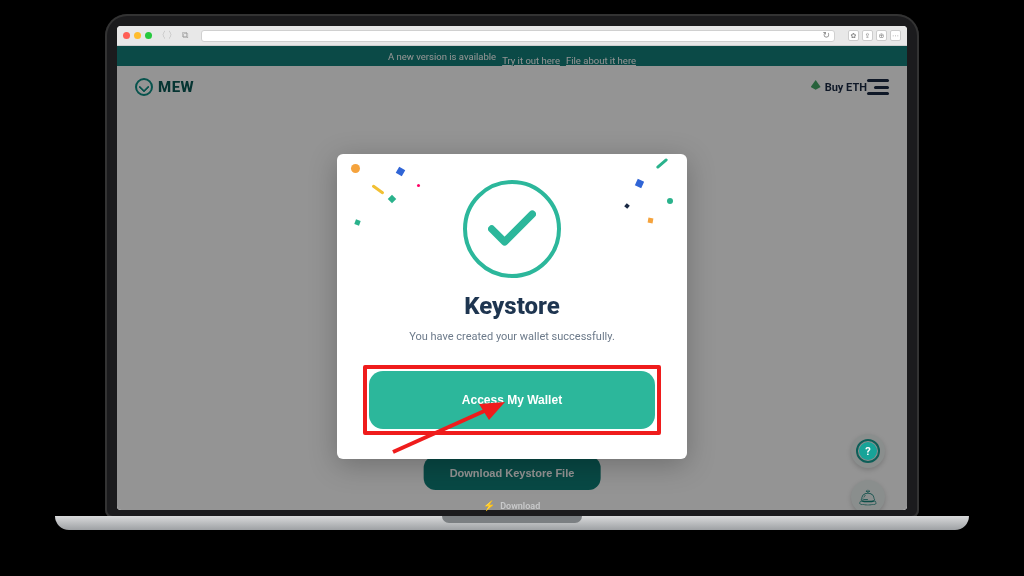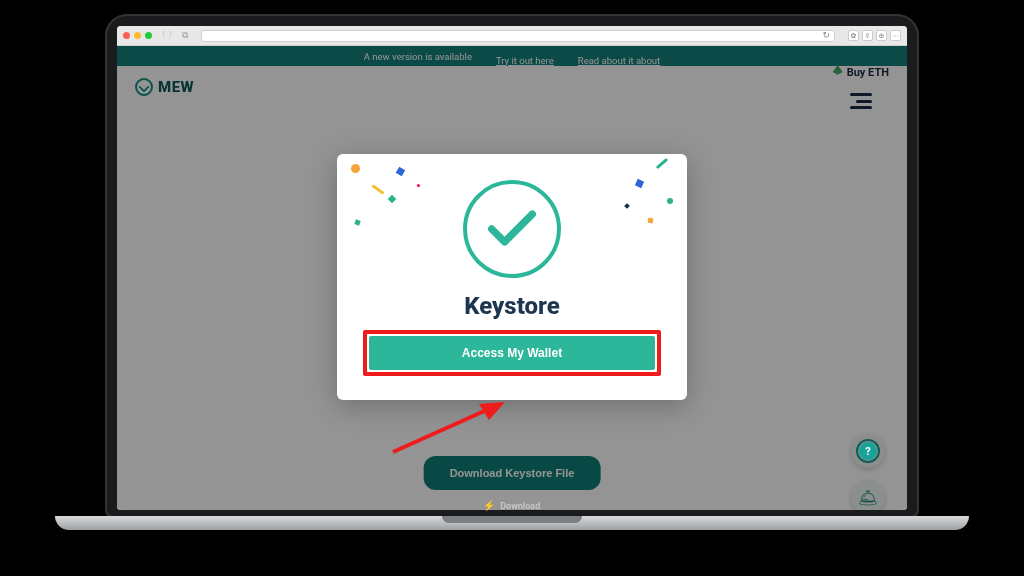--- a/index.html
+++ b/index.html
@@ -91,21 +91,21 @@
   }
   
   .announce {
     height:20px;
     background:#14807a;
     color:#fff;
     font-size:9.5px;
     display:flex;
     align-items:center;
     justify-content:center;
-    gap:24px;
+    gap:6px;
   }
   .announce a { color:#fff; text-decoration:underline;margin-top:8px; }
   
   .header {
     height:42px;
     display:flex;
     align-items:center;
     justify-content:space-between;
     padding:4px 18px;
   }
@@ -121,21 +121,21 @@
     border:2.5px solid #0d9086;
     position:relative;
   }
   .logo-icon::after{
     content:""; position:absolute; left:3px; top:3px;
     width:6px; height:6px; border:2px solid #0d9086;
     border-top:none; border-left:none;
     transform:rotate(45deg);
     border-radius:1px;
   }
-  .header-right{ display:flex; align-items:center; gap:14px;flex-direction:column;}
+  .header-right{ display:flex; align-items:center; }
   .buy-eth{
     display:flex; align-items:center; gap:4px;
     font-size:11px; font-weight:700; color:#1a2a44;
   }
   .eth-icon{ width:10px; height:14px; background:#4a6; clip-path: polygon(50% 0,100% 50%,50% 70%,0 50%); position:relative;}
   .eth-icon::after{content:"";position:absolute;left:0;top:9px;width:10px;height:6px;background:#4a6;clip-path:polygon(50% 40%,100% 0,50% 100%,0 0);}
   .hamburger{ width:22px; display:flex; flex-direction:column; gap:3.5px;}
   .hamburger span{ height:3px; background:#1a2a44; border-radius:2px;}
   .hamburger span:nth-child(1){width:100%;}
   .hamburger span:nth-child(2){width:70%; align-self:flex-end;}
@@ -236,24 +236,24 @@
     border:4px solid #ef1c1c;
     border-radius:2px;
     padding:2px;
   }
   .access-btn{
     display:block;
     width:100%;
     background:#2cb79b;
     color:#fff;
     border:none;
-    padding:10px 0;
+    padding:22px 0;
     font-size:12px;
     font-weight:600;
-    border-radius:2px;
+    border-radius:14px;
     cursor:pointer;
   }
   
   .arrow{
     position:absolute;
     left:270px;
     top:352px;
     width:120px; height:60px;
     pointer-events:none;
   }
@@ -282,21 +282,21 @@
         <span>⊕</span>
         <span>⋯</span>
       </div>
     </div>
 
     <div class="page">
 
       <div class="announce">
         <span>A new version is available</span>
         <a>Try it out here</a>
-        <a>Read about it about</a>
+        <a>File about it here</a>
       </div>
 
       <div class="header">
         <div class="logo">
           <span class="logo-icon"></span>
           <span>MEW</span>
         </div>
         <div class="header-right">
           <div class="buy-eth">
             <span class="eth-icon"></span>
@@ -334,20 +334,21 @@
         <span class="conf c9"></span>
         <span class="conf c10"></span>
         <span class="conf c11"></span>
 
         <div class="check-circle">
           <svg viewBox="0 0 52 40">
             <path d="M4 20 L18 34 L48 4" stroke="#2cb79b" stroke-width="8" fill="none" stroke-linecap="round" stroke-linejoin="round"></path>
           </svg>
         </div>
         <h2>Keystore</h2>
+        <p>You have created your wallet successfully.</p>
         <div class="access-wrap">
           <button class="access-btn">Access My Wallet</button>
         </div>
       </div>
 
       <svg class="arrow" viewBox="0 0 120 60">
         <line x1="6" y1="54" x2="104" y2="10" stroke="#ef1c1c" stroke-width="4"></line>
         <polygon points="118,4 92,6 102,22" fill="#ef1c1c"></polygon>
       </svg>
 

